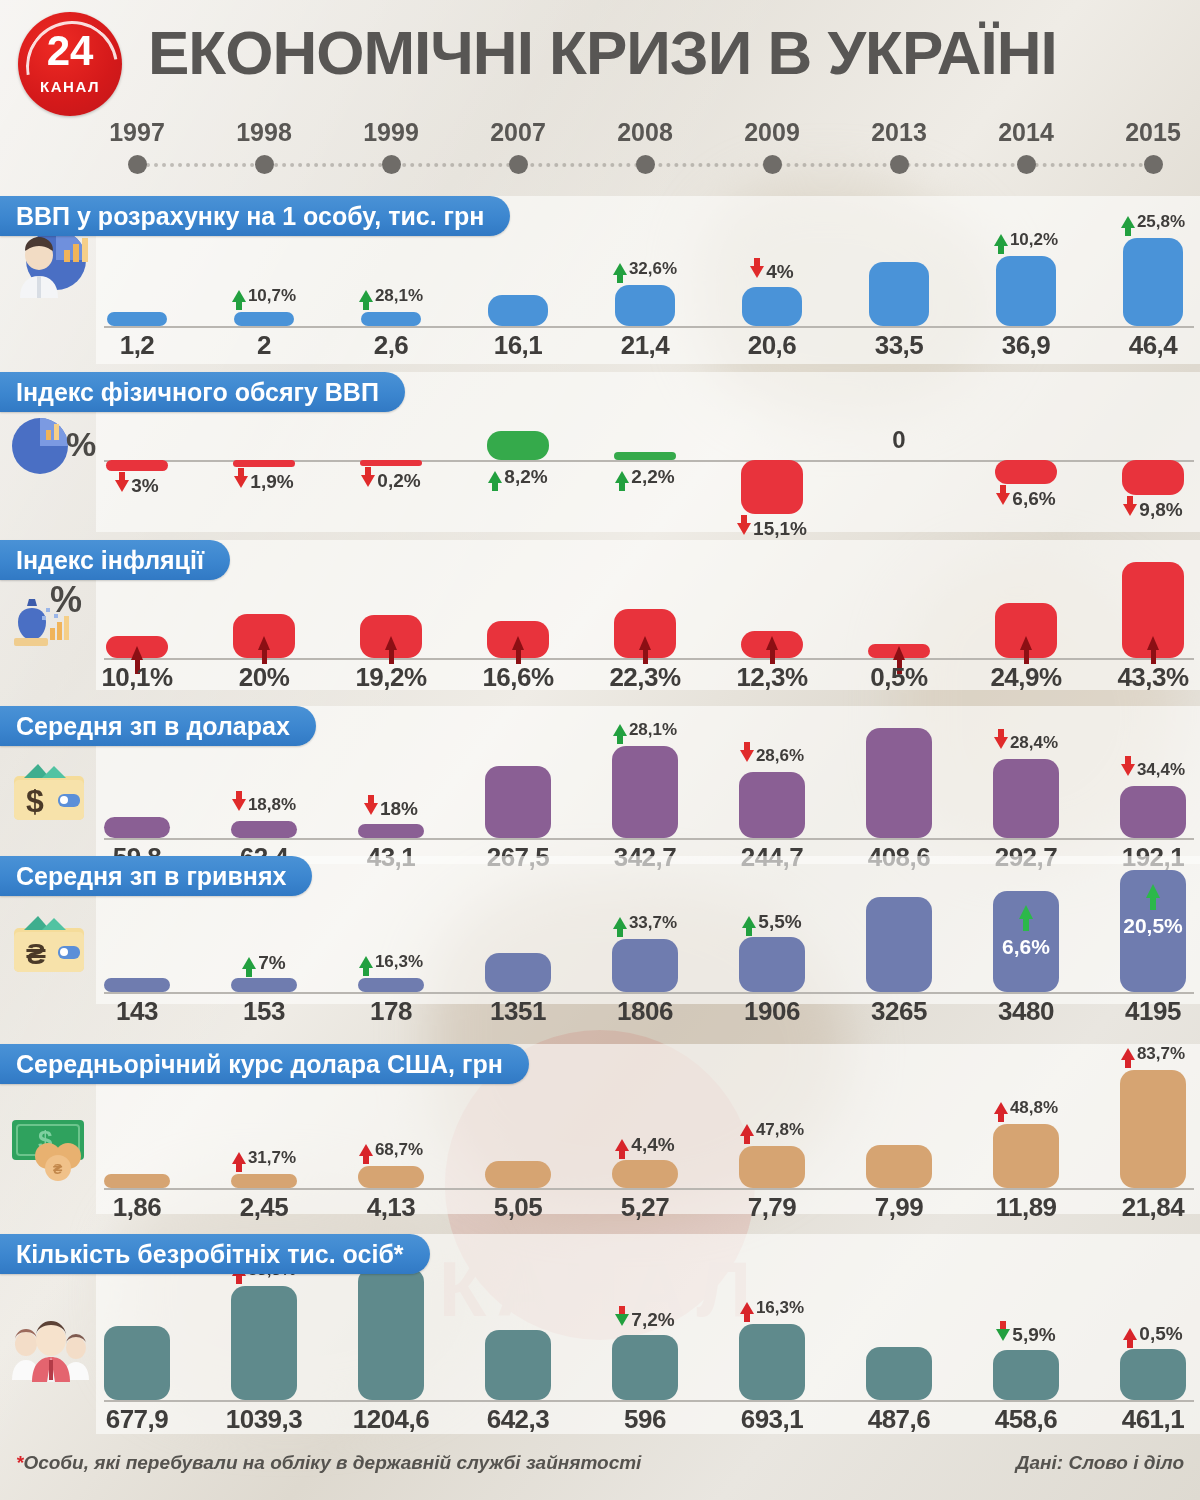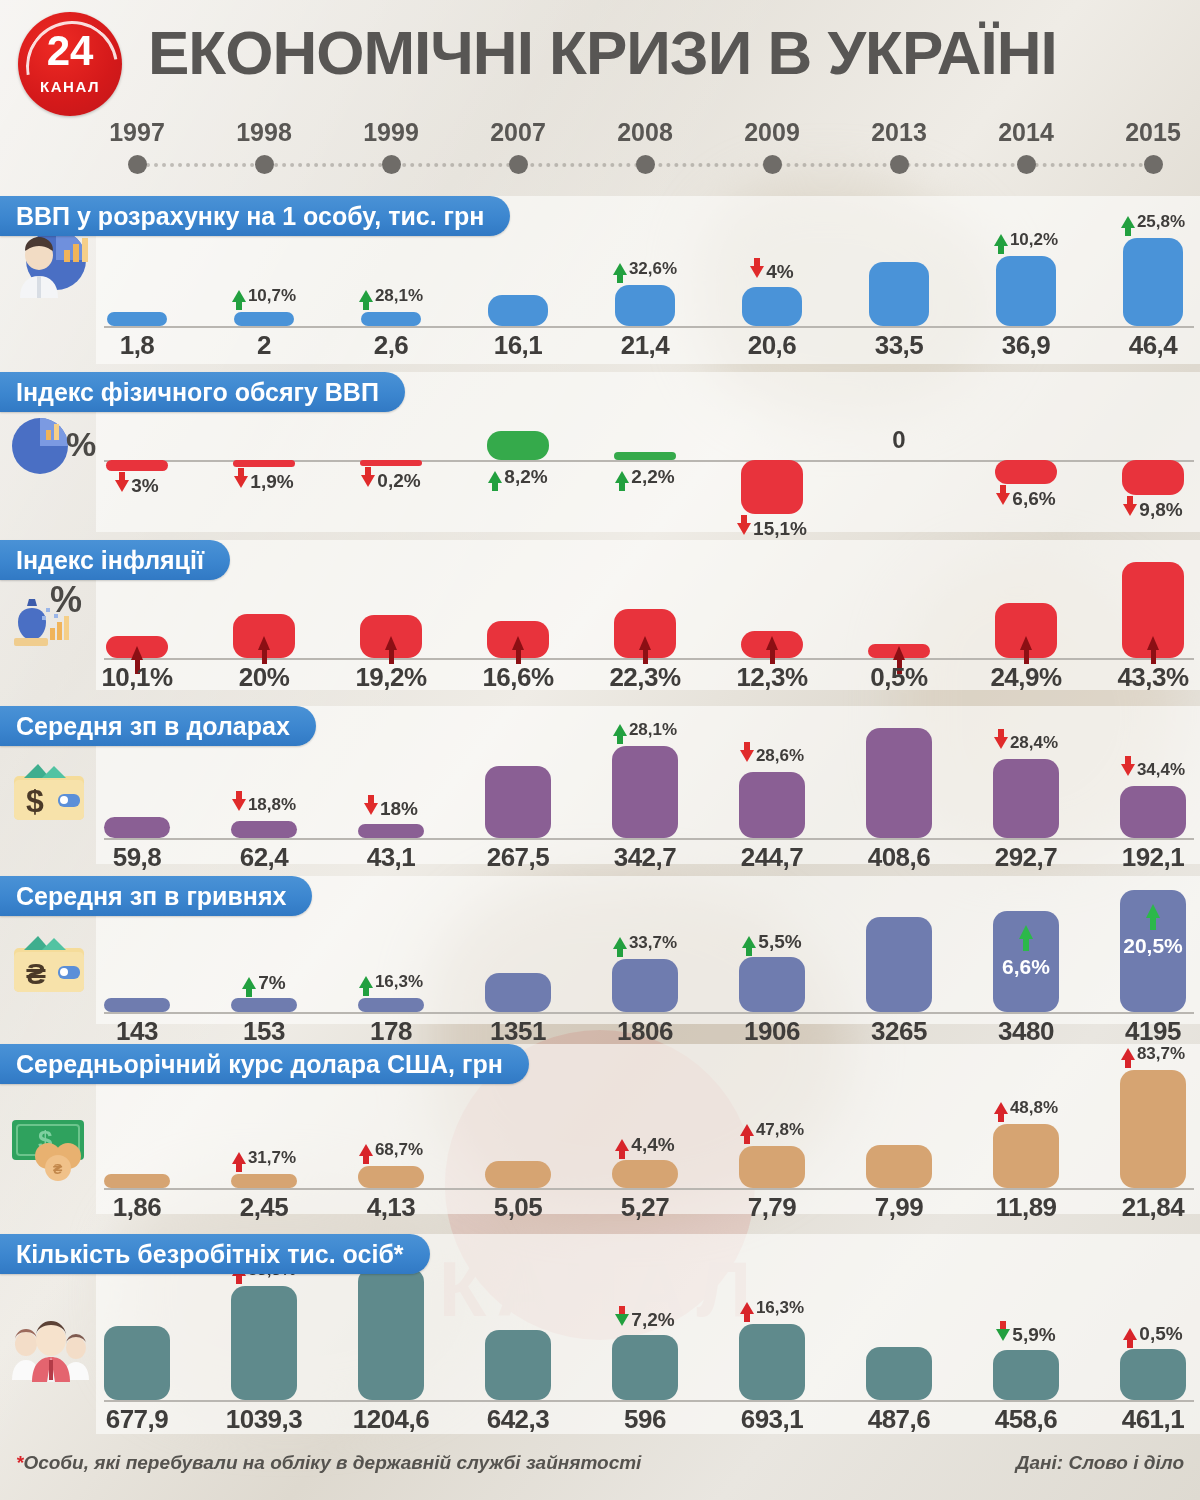--- a/index.html
+++ b/index.html
@@ -170,21 +170,21 @@
               <path d="M19 30a14 13 0 0 1 28 0c0 3-4-4-14-4s-14 7-14 4z" fill="#4b3a33"></path>
               <path d="M14 78c0-15 8-22 19-22s19 7 19 22z" fill="#f4f5f7"></path>
               <rect x="31" y="56" width="4" height="22" fill="#d8dde4"></rect>
             </svg>
           </div>
         </div>
         <div class="plot">
           <div class="baseline" style="top: 130px;"></div>
           <div class="col" style="left: 41px; top: 0px; height: 168px;">
             <div class="bar" style="position: absolute; width: 60px; height: 14px; left: 50%; margin-left: -30px; top: 116px; background: rgb(74, 147, 216);"></div>
-            <div class="val" style="position: absolute; left: 0px; right: 0px; top: 134px;">1,8</div>
+            <div class="val" style="position: absolute; left: 0px; right: 0px; top: 134px;">1,2</div>
           </div>
           <div class="col" style="left: 168px; top: 0px; height: 168px;">
             <div class="bar" style="position: absolute; width: 60px; height: 14px; left: 50%; margin-left: -30px; top: 116px; background: rgb(74, 147, 216);"></div>
             <div class="val" style="position: absolute; left: 0px; right: 0px; top: 134px;">2</div>
             <div class="chg small" style="position: absolute; left: 0px; right: 0px; top: 90px;">
               <span class="arw up"></span>
               <span>10,7%</span>
             </div>
           </div>
           <div class="col" style="left: 295px; top: 0px; height: 168px;">
@@ -466,21 +466,21 @@
           <div class="col" style="left: 1057px; top: 0px; height: 158px;">
             <div class="bar" style="position: absolute; width: 66px; height: 52px; left: 50%; margin-left: -33px; top: 80px; background: rgb(138, 95, 148);"></div>
             <div class="val" style="position: absolute; left: 0px; right: 0px; top: 136px;">192,1</div>
             <div class="chg small" style="position: absolute; left: 0px; right: 0px; top: 54px;">
               <span class="arw dn"></span>
               <span>34,4%</span>
             </div>
           </div>
         </div>
       </div>
-      <div class="section" style="top: 876px; height: 148px;">
+      <div class="section" style="top: 856px; height: 148px;">
         <div class="panel"></div>
         <div class="sec-label">Середня зп в гривнях</div>
         <div class="sec-icon" style="top: 46px;">
           <div class="ic">
             <svg width="92" height="84" viewBox="0 0 92 84">
               <rect x="8" y="26" width="70" height="44" rx="5" fill="#f5dc9a"></rect>
               <path d="M18 28l14-14 12 14z" fill="#3fae8e"></path>
               <path d="M36 28l12-12 12 12z" fill="#52c3a2"></path>
               <rect x="8" y="30" width="70" height="40" rx="5" fill="#f7e2aa"></rect>
               <text x="20" y="62" font-family="Liberation Sans,sans-serif" font-size="30" font-weight="bold" fill="#4b3a28">₴</text>

